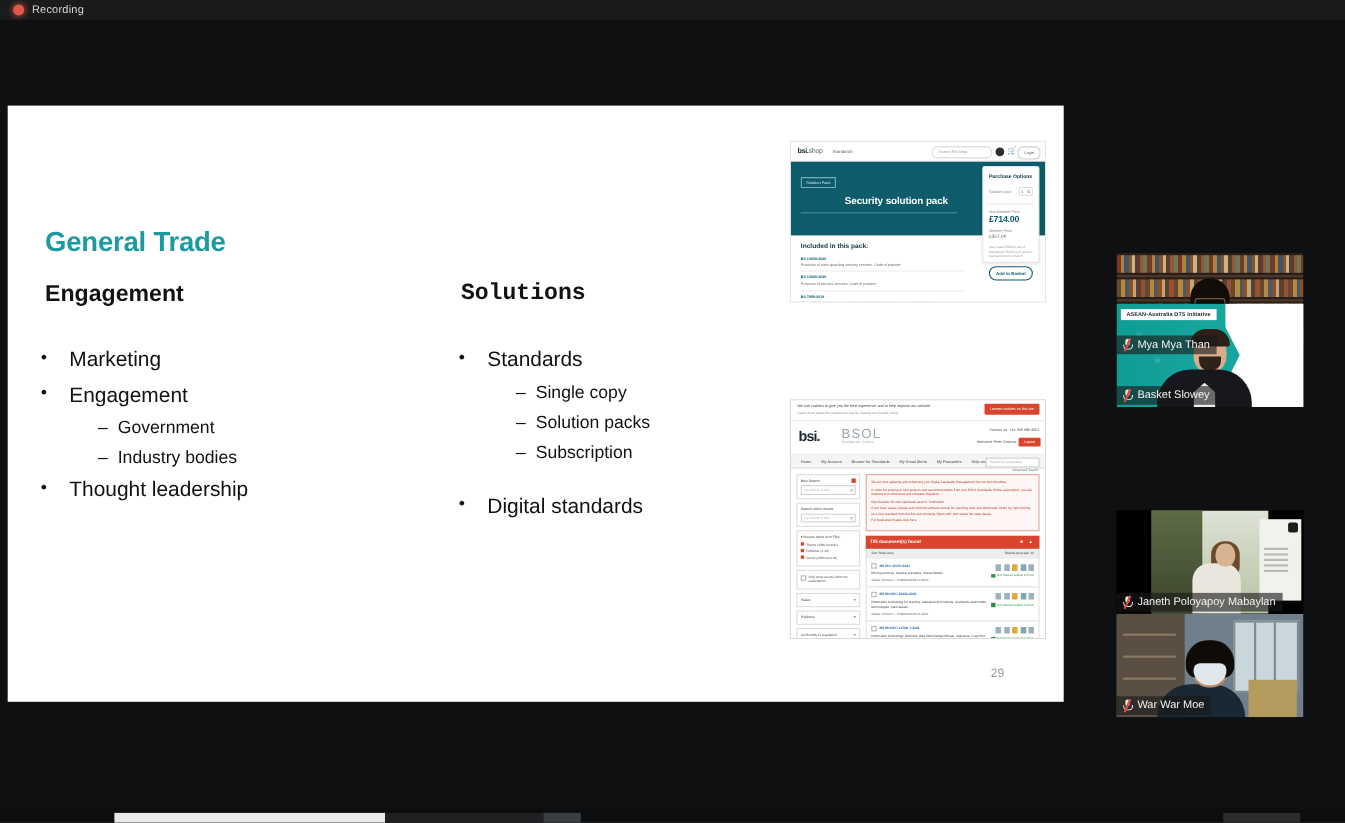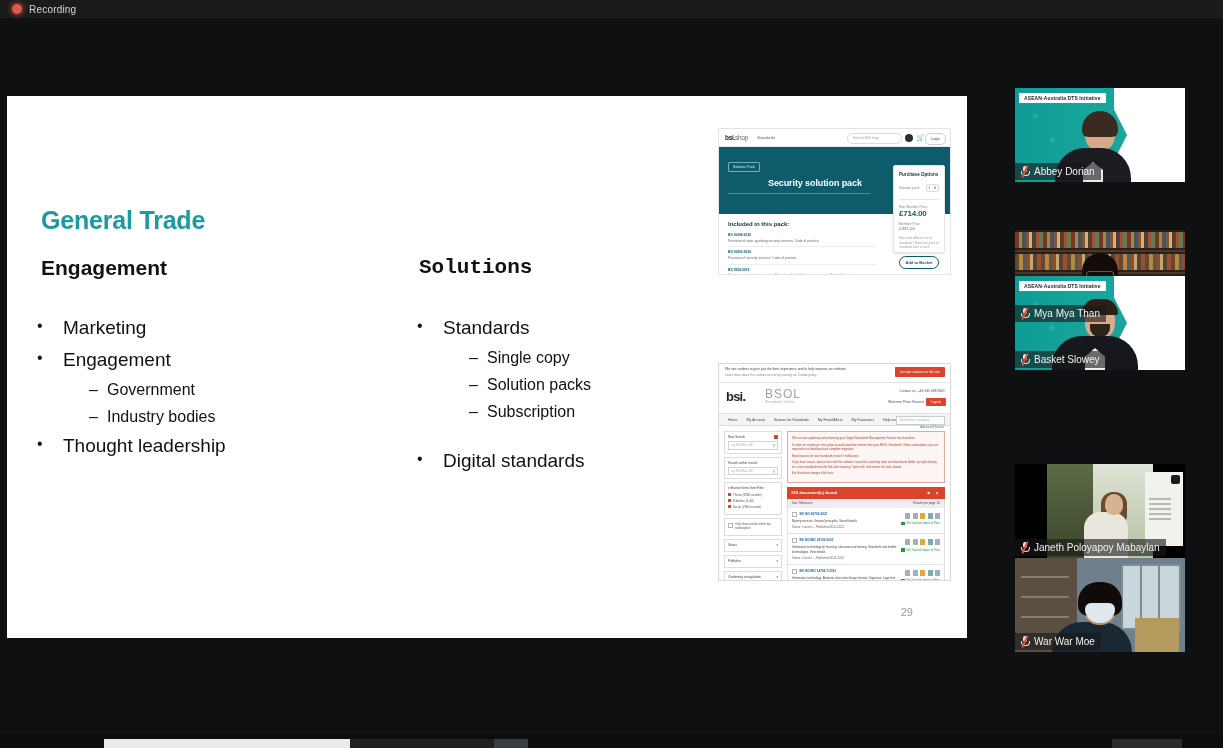--- a/index.html
+++ b/index.html
@@ -102,21 +102,21 @@
     display:inline-block;border:1px solid #6fb0bb;color:#d9ecef;
     font-size:3.6px;padding:2px 4px;border-radius:1px;margin-bottom:6px;
   }
   #shot-shop .hero-title{
     color:#ffffff;font-size:9px;font-weight:bold;letter-spacing:-.1px;padding-left:40px;
   }
   #shot-shop .hero-rule{
     position:absolute;left:9px;right:80px;bottom:20px;height:1px;background:#4a8e9b;
   }
   #shot-shop .purchase{
-    position:absolute;right:5px;top:36px;width:52px;height:88px;
+    position:absolute;right:5px;top:22px;width:52px;height:88px;
     background:#fff;border:1px solid #e6e6e6;border-radius:2px;
     box-shadow:0 1px 3px rgba(0,0,0,.10);
     padding:6px 5px;box-sizing:border-box;z-index:3;
   }
   #shot-shop .p-h{font-size:4.6px;font-weight:bold;color:#11333c;margin-bottom:7px;}
   #shot-shop .p-lbl{font-size:3.4px;color:#7d888d;}
   #shot-shop .p-row{display:flex;justify-content:space-between;align-items:center;margin-bottom:7px;}
   #shot-shop .p-step{
     border:1px solid #d7dbdd;border-radius:2px;width:13px;height:8px;
     font-size:3.4px;color:#445057;display:flex;align-items:center;justify-content:space-between;
@@ -620,45 +620,20 @@
           </div>
         </div>
       </div>
     </div>
 
     <div class="page-num">29</div>
   </div>
 
   <div id="video-col">
 
-    <div class="tile" style="top:0px;">
-      <div class="vid">
-        <div class="bg-dts">
-            <div class="chev"></div>
-          </div>
-        <div class="person" style="width:90px;">
-          <div style="position:relative;">
-            <div class="p-head" style="background:#d6a98c;"></div>
-            <div class="p-hair" style="background:#3a2a20;"></div>
-          </div>
-          <div class="p-body" style="background:#1c1c22;position:relative;">
-              <span class="p-shirt" style="height:20px;"></span>
-            </div>
-        </div>
-      </div>
-      <div class="banner">ASEAN-Australia DTS Initiative</div>
-      <div class="namebar">
-        <span class="mic">
-            <i class="body"></i>
-            <i class="stand"></i>
-            <i class="slash"></i>
-          </span>
-        <span class="nm">Abbey Dorian</span>
-      </div>
-    </div>
 
     <div class="tile" style="top:94px;margin-top:48px;">
       <div class="vid">
         <div class="bg-shelf">
           <div class="row" style="top:0px;">
               <div class="books"></div>
             </div>
           <div class="row" style="top:22px;">
               <div class="books" style="background:repeating-linear-gradient(90deg,#6b4a2f 0 4px,#c0903f 4px 8px,#46606f 8px 11px,#92522d 11px 15px,#cbb27c 15px 18px,#5d4434 18px 22px,#9c5536 22px 26px);"></div>
             </div>

